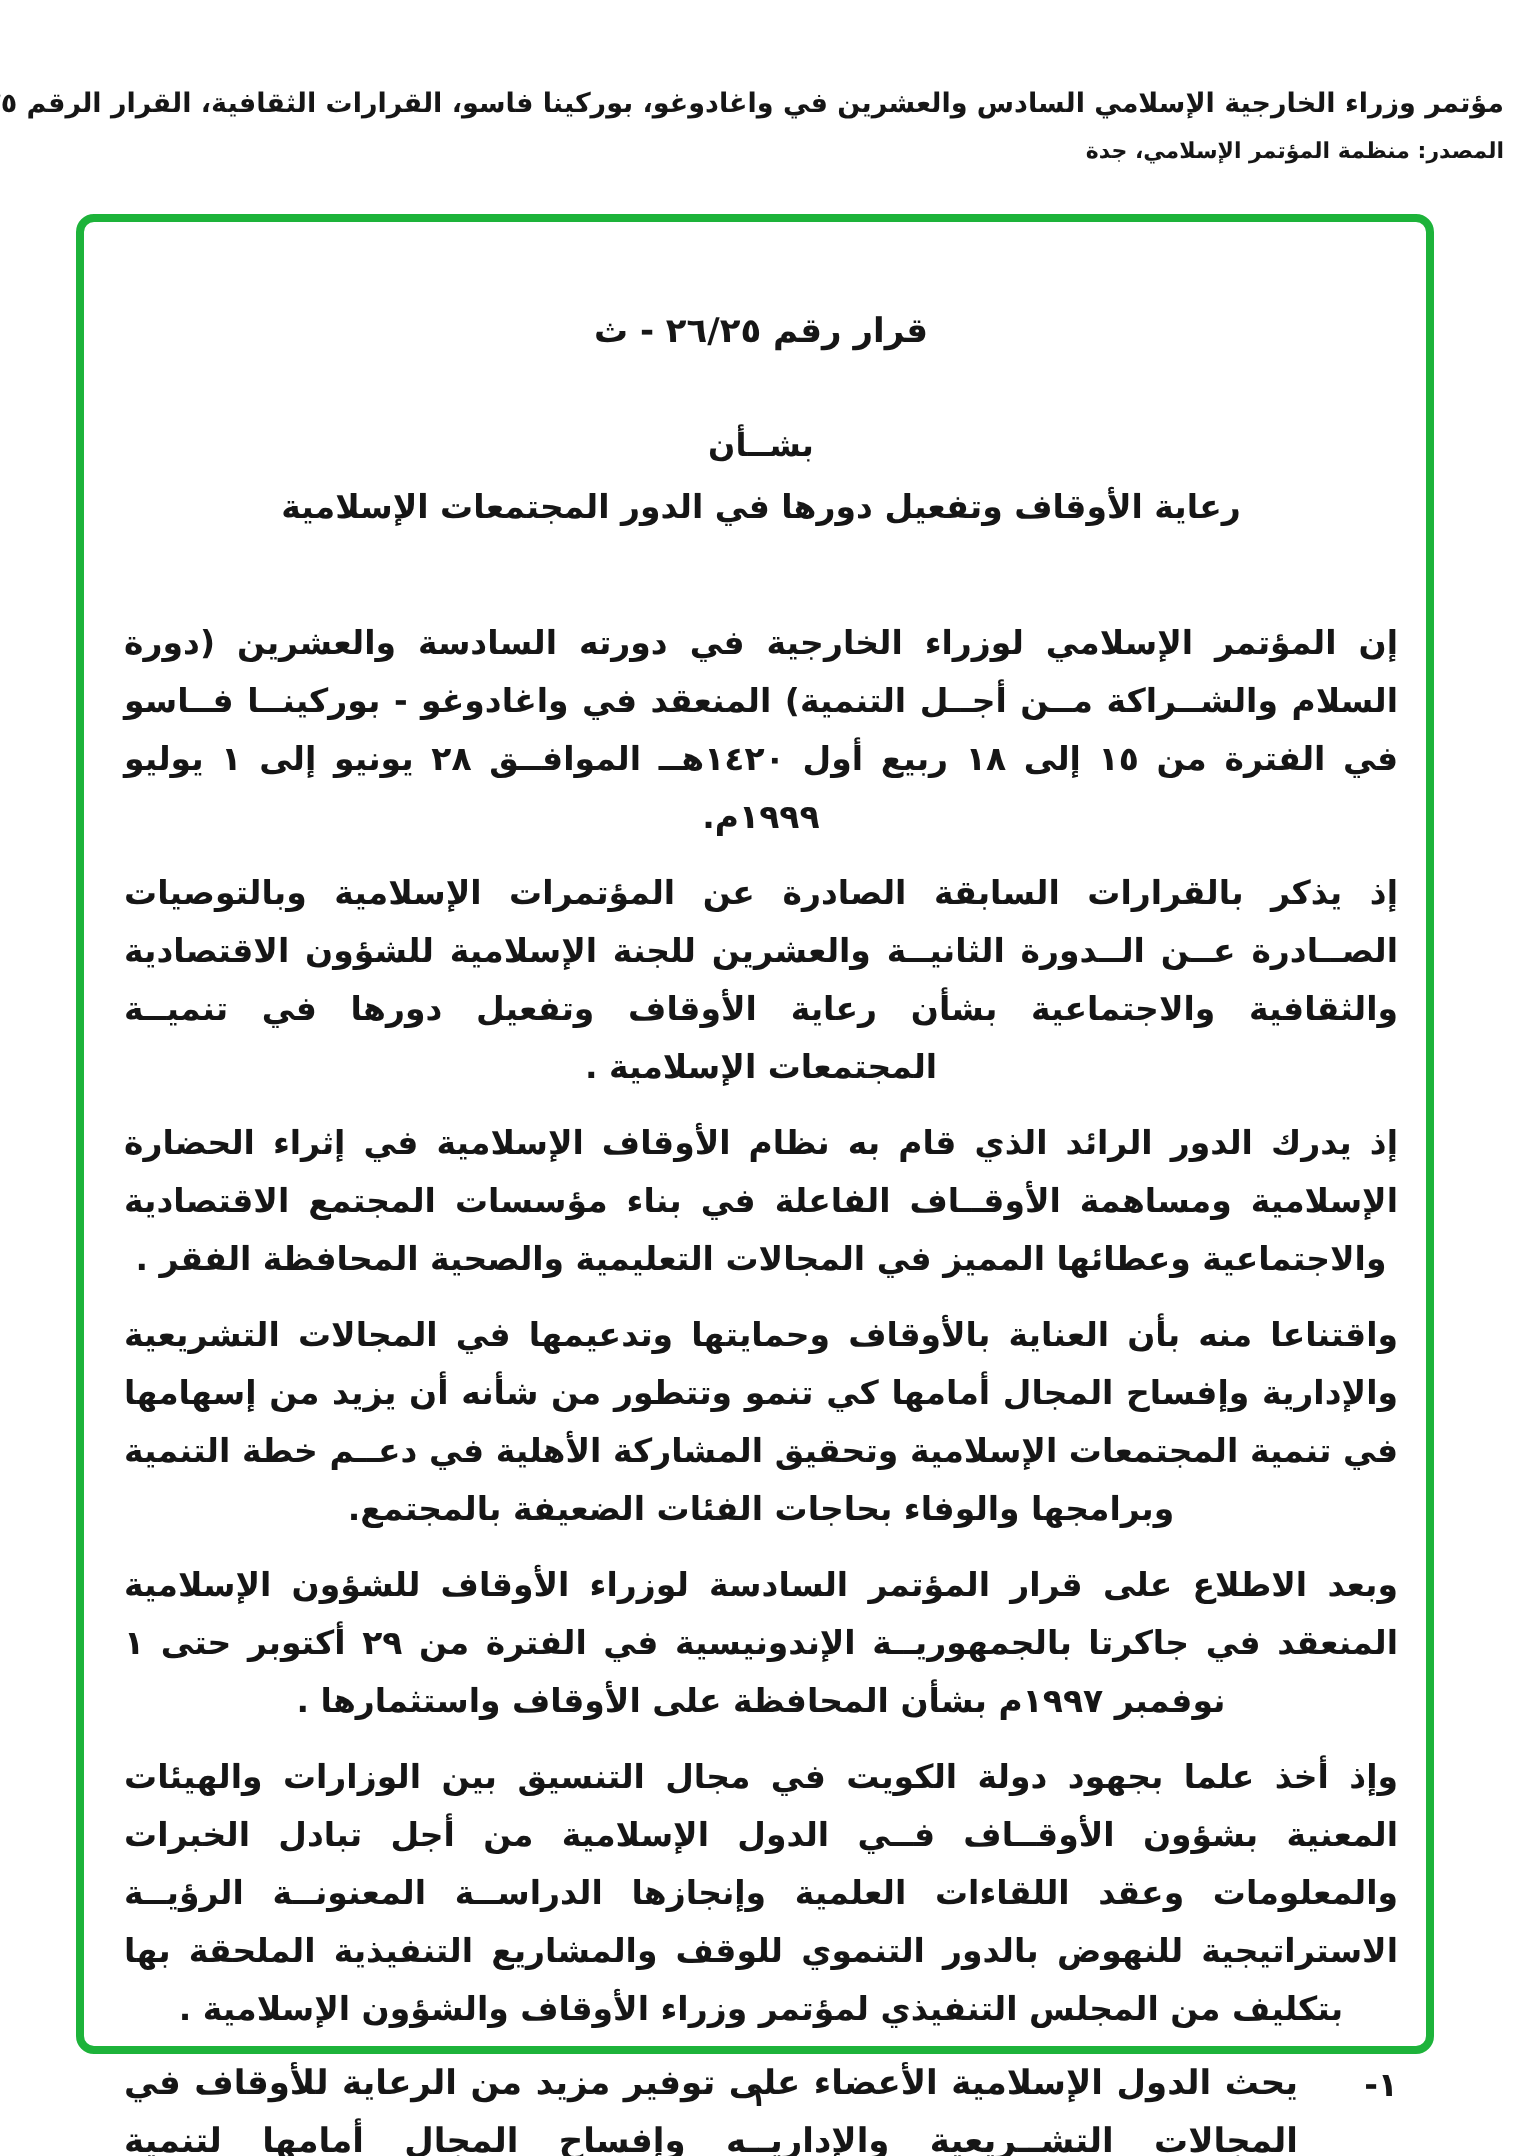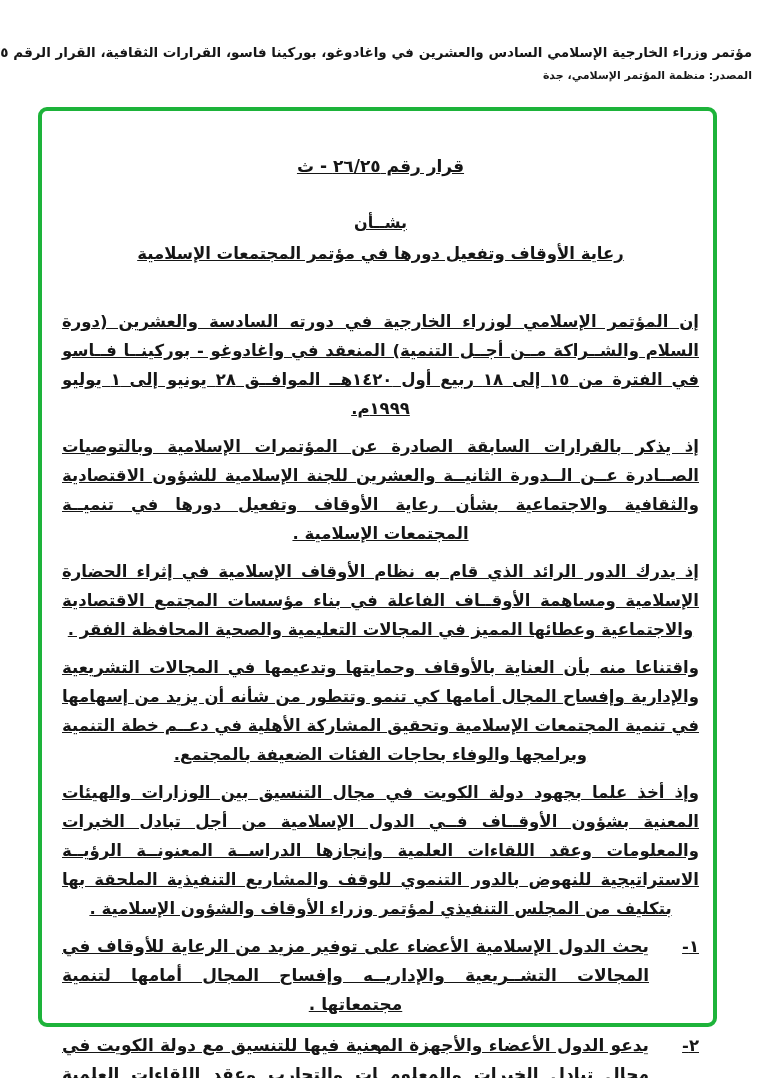--- a/index.html
+++ b/index.html
@@ -50,34 +50,35 @@
   }
 </style>
 </head>
 <body style="color: rgb(22, 22, 22);">
 
 <div class="doc-header">
   <div class="doc-header-line1">مؤتمر وزراء الخارجية الإسلامي السادس والعشرين في واغادوغو، بوركينا فاسو، القرارات الثقافية، القرار الرقم ٢٦/٢٥-ث</div>
   <div class="doc-header-line2">المصدر:  منظمة المؤتمر الإسلامي، جدة</div>
 </div>
 
-<div class="green-box" style="border-color: rgb(29, 179, 58); text-decoration: underline;">
+<div class="green-box" style="border-color: rgb(29, 179, 58);">
   <div class="box-content">
 
     <div class="title-block">
       <div class="title-line title-number">قرار رقم ٢٦/٢٥ - ث</div>
       <div class="title-line title-subject">بشــأن</div>
-      <div class="title-line title-main">رعاية الأوقاف وتفعيل دورها في مؤتمر المجتمعات الإسلامية</div>
+      <div class="title-line title-main">رعاية الأوقاف وتفعيل دورها في الدور المجتمعات الإسلامية</div>
     </div>
 
     <div class="body-text">
       <p>إن المؤتمر الإسلامي لوزراء الخارجية في دورته السادسة والعشرين (دورة السلام والشــراكة مــن أجــل التنمية) المنعقد في واغادوغو - بوركينــا فــاسو في الفترة من ١٥ إلى ١٨ ربيع أول ١٤٢٠هــ الموافــق ٢٨ يونيو إلى ١ يوليو ١٩٩٩م.</p>
       <p>إذ يذكر بالقرارات السابقة الصادرة عن المؤتمرات الإسلامية وبالتوصيات الصــادرة عــن الــدورة الثانيــة والعشرين للجنة الإسلامية للشؤون الاقتصادية والثقافية والاجتماعية بشأن رعاية الأوقاف وتفعيل دورها في تنميــة المجتمعات الإسلامية .</p>
       <p>إذ يدرك الدور الرائد الذي قام به نظام الأوقاف الإسلامية في إثراء الحضارة الإسلامية ومساهمة الأوقــاف الفاعلة في بناء مؤسسات المجتمع الاقتصادية والاجتماعية وعطائها المميز في المجالات التعليمية والصحية المحافظة الفقر .</p>
       <p>واقتناعا منه بأن العناية بالأوقاف وحمايتها وتدعيمها في المجالات التشريعية والإدارية وإفساح المجال أمامها كي تنمو وتتطور من شأنه أن يزيد من إسهامها في تنمية المجتمعات الإسلامية وتحقيق المشاركة الأهلية في دعــم خطة التنمية وبرامجها والوفاء بحاجات الفئات الضعيفة بالمجتمع.</p>
+      <p>وبعد الاطلاع على قرار المؤتمر السادسة لوزراء الأوقاف للشؤون الإسلامية المنعقد في جاكرتا بالجمهوريــة الإندونيسية في الفترة من ٢٩ أكتوبر حتى ١ نوفمبر ١٩٩٧م بشأن المحافظة على الأوقاف واستثمارها .</p>
       <p>وإذ أخذ علما بجهود دولة الكويت في مجال التنسيق بين الوزارات والهيئات المعنية بشؤون الأوقــاف فــي الدول الإسلامية من أجل تبادل الخبرات والمعلومات وعقد اللقاءات العلمية وإنجازها الدراســة المعنونــة الرؤيــة الاستراتيجية للنهوض بالدور التنموي للوقف والمشاريع التنفيذية الملحقة بها بتكليف من المجلس التنفيذي لمؤتمر وزراء الأوقاف والشؤون الإسلامية .</p>
     </div>
 
     <div class="items">
       <div class="item-row">
         <div class="item-num">١-</div>
         <div class="item-text">يحث الدول الإسلامية الأعضاء على توفير مزيد من الرعاية للأوقاف في المجالات التشــريعية والإداريــه وإفساح المجال أمامها لتنمية مجتمعاتها .</div>
       </div>
       <div class="item-row">
         <div class="item-num">٢-</div>

